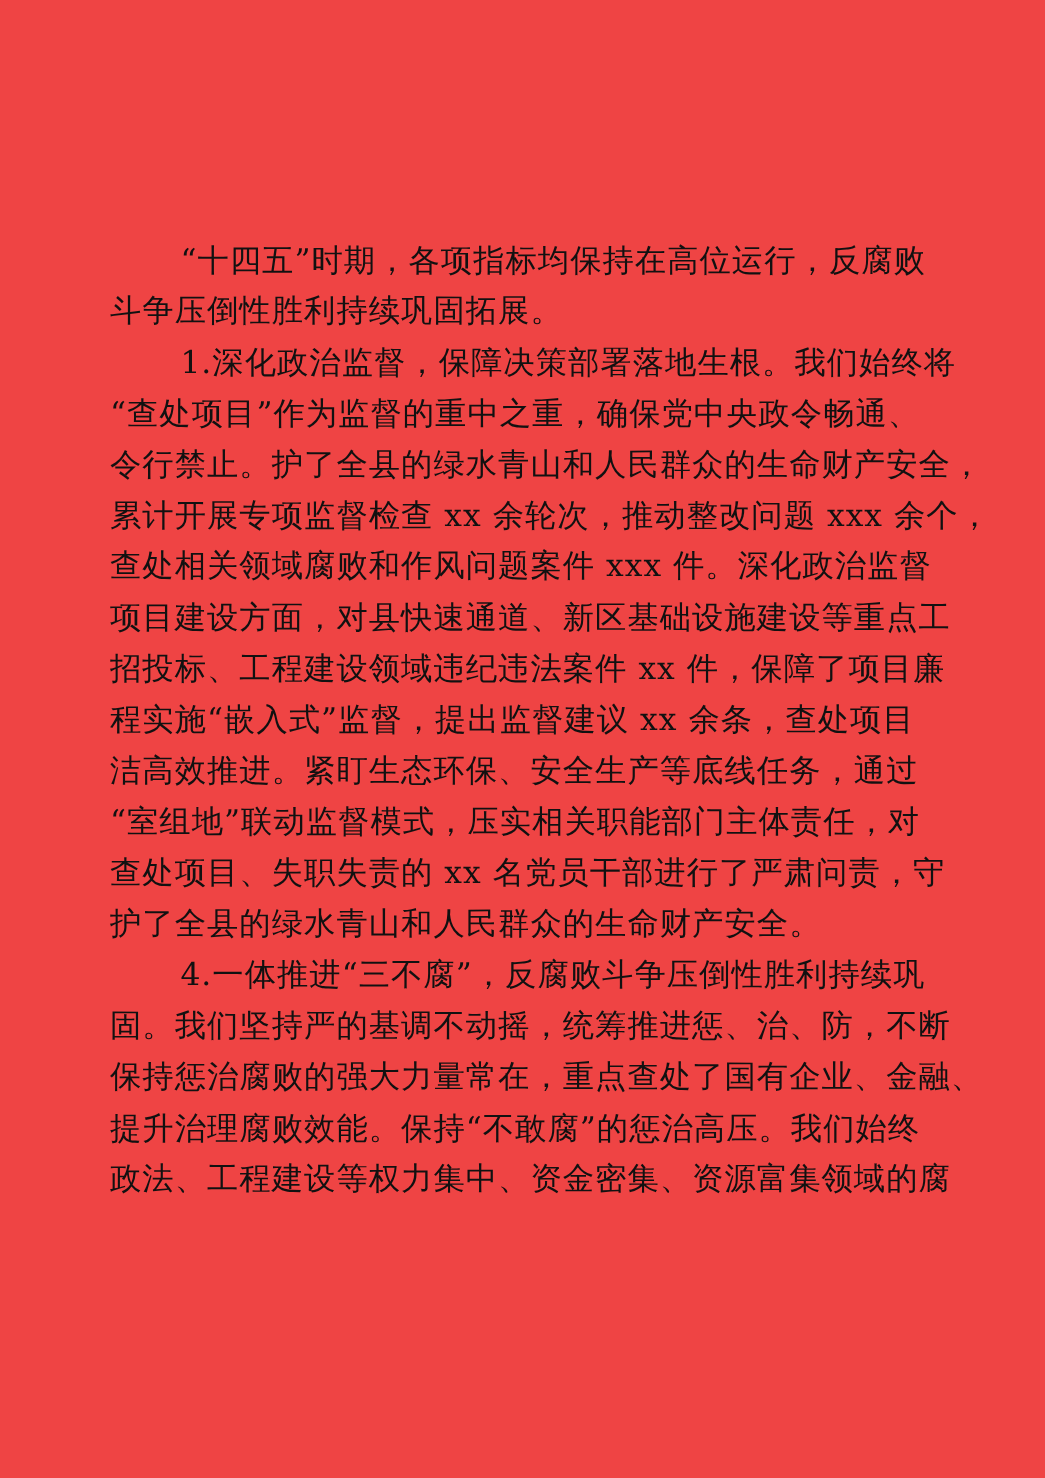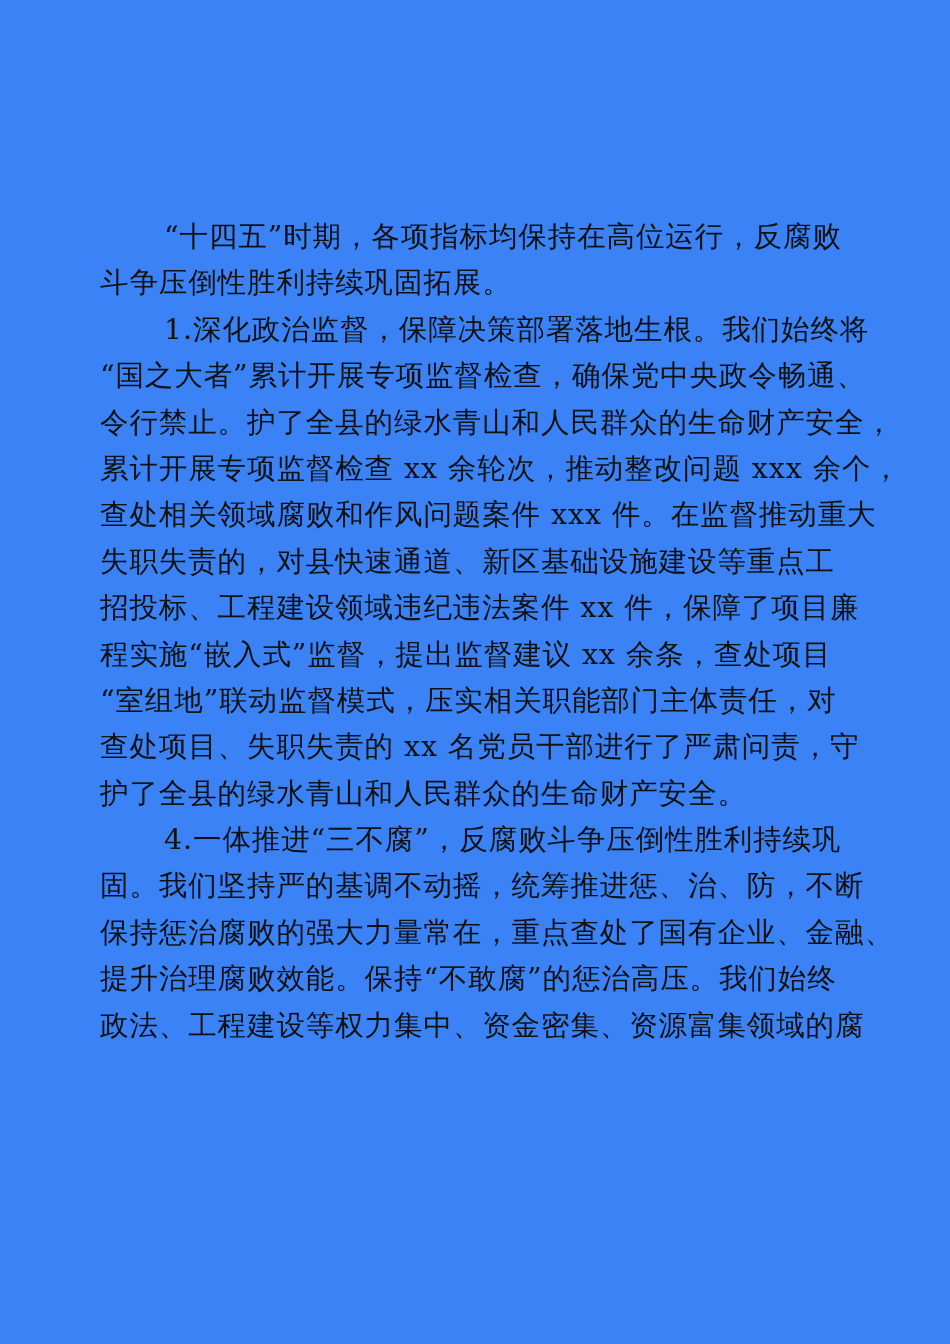--- a/index.html
+++ b/index.html
@@ -1,44 +1,45 @@
 <!DOCTYPE html>
 <html><head>
 <meta charset="utf-8">
 <style>
   html, body { margin: 0; padding: 0; background: #ffffff; }
   body { width: 950px; height: 1344px; position: relative; overflow: hidden; }
-  .page { position: absolute; left: 0; top: 0; width: 950px; height: 1344px; background: #3b82f6; }
+  .page { position: absolute; left: 0; top: 0; width: 950px; height: 1344px; background: #ef4444; }
   .body-text { position: absolute; left: 100px; top: 214px; width: 760px; }
   .line {
     font-family: "DejaVu Serif", "Liberation Serif", serif;
     font-size: 28.5px;
     color: #111111;
     height: 46.4px;
     line-height: 46.4px;
     white-space: nowrap;
     letter-spacing: 0.9px;
   }
   .indent { padding-left: 64px; }
 </style>
 </head>
 <body>
 
 <div class="page">
   <div class="body-text">
     <div class="line indent">“十四五”时期，各项指标均保持在高位运行，反腐败</div>
     <div class="line">斗争压倒性胜利持续巩固拓展。</div>
     <div class="line indent">1.深化政治监督，保障决策部署落地生根。我们始终将</div>
-    <div class="line">“国之大者”累计开展专项监督检查，确保党中央政令畅通、</div>
+    <div class="line">“查处项目”作为监督的重中之重，确保党中央政令畅通、</div>
     <div class="line">令行禁止。护了全县的绿水青山和人民群众的生命财产安全，</div>
     <div class="line">累计开展专项监督检查 xx 余轮次，推动整改问题 xxx 余个，</div>
-    <div class="line">查处相关领域腐败和作风问题案件 xxx 件。在监督推动重大</div>
-    <div class="line">失职失责的，对县快速通道、新区基础设施建设等重点工</div>
+    <div class="line">查处相关领域腐败和作风问题案件 xxx 件。深化政治监督</div>
+    <div class="line">项目建设方面，对县快速通道、新区基础设施建设等重点工</div>
     <div class="line">招投标、工程建设领域违纪违法案件 xx 件，保障了项目廉</div>
     <div class="line">程实施“嵌入式”监督，提出监督建议 xx 余条，查处项目</div>
+    <div class="line">洁高效推进。紧盯生态环保、安全生产等底线任务，通过</div>
     <div class="line">“室组地”联动监督模式，压实相关职能部门主体责任，对</div>
     <div class="line">查处项目、失职失责的 xx 名党员干部进行了严肃问责，守</div>
     <div class="line">护了全县的绿水青山和人民群众的生命财产安全。</div>
     <div class="line indent">4.一体推进“三不腐”，反腐败斗争压倒性胜利持续巩</div>
     <div class="line">固。我们坚持严的基调不动摇，统筹推进惩、治、防，不断</div>
     <div class="line">保持惩治腐败的强大力量常在，重点查处了国有企业、金融、</div>
     <div class="line">提升治理腐败效能。保持“不敢腐”的惩治高压。我们始终</div>
     <div class="line">政法、工程建设等权力集中、资金密集、资源富集领域的腐</div>
   </div>
 </div>

